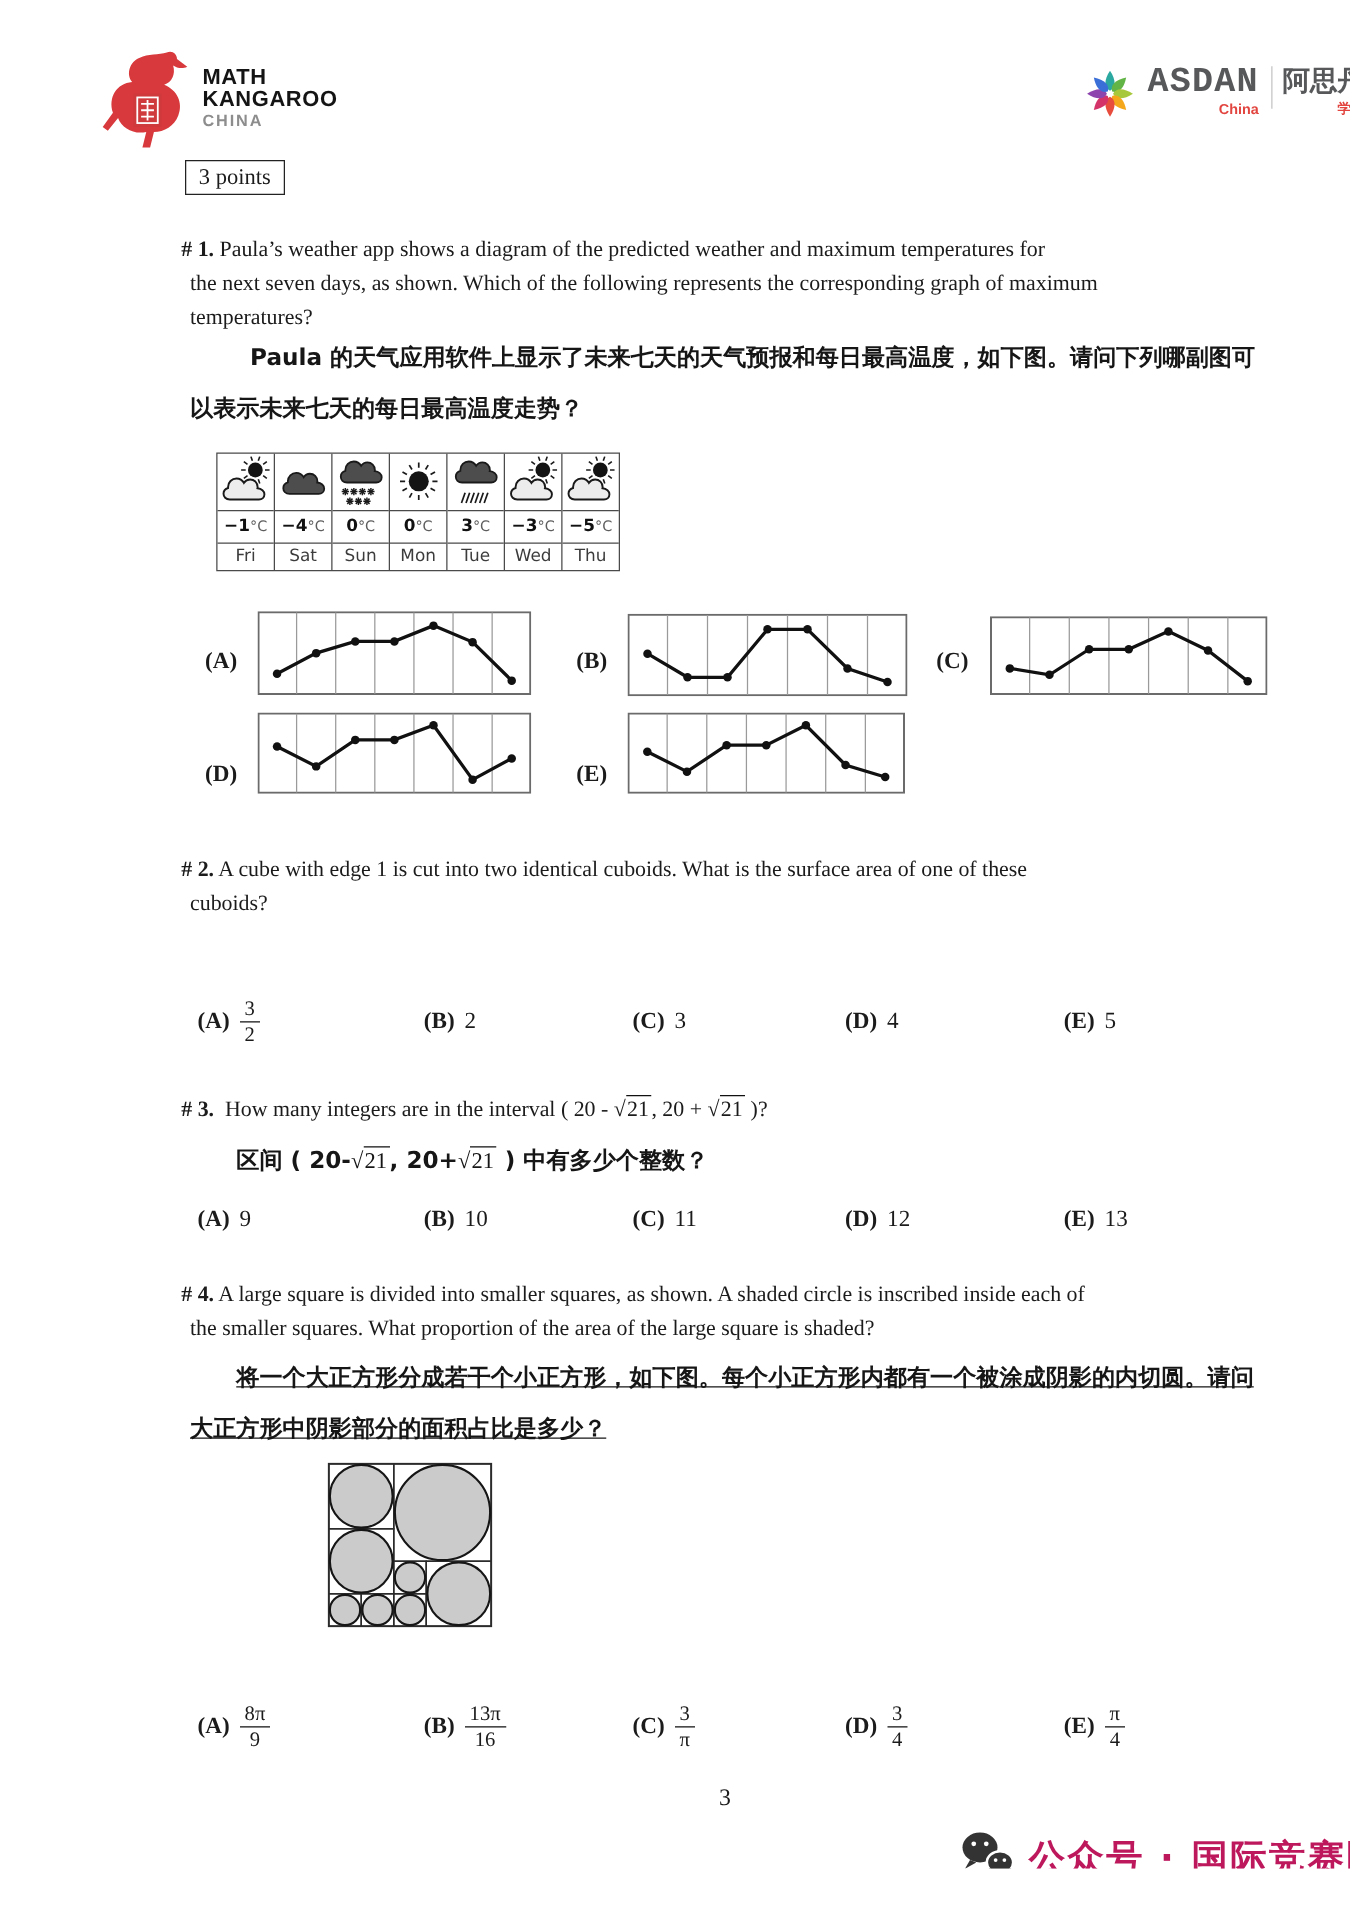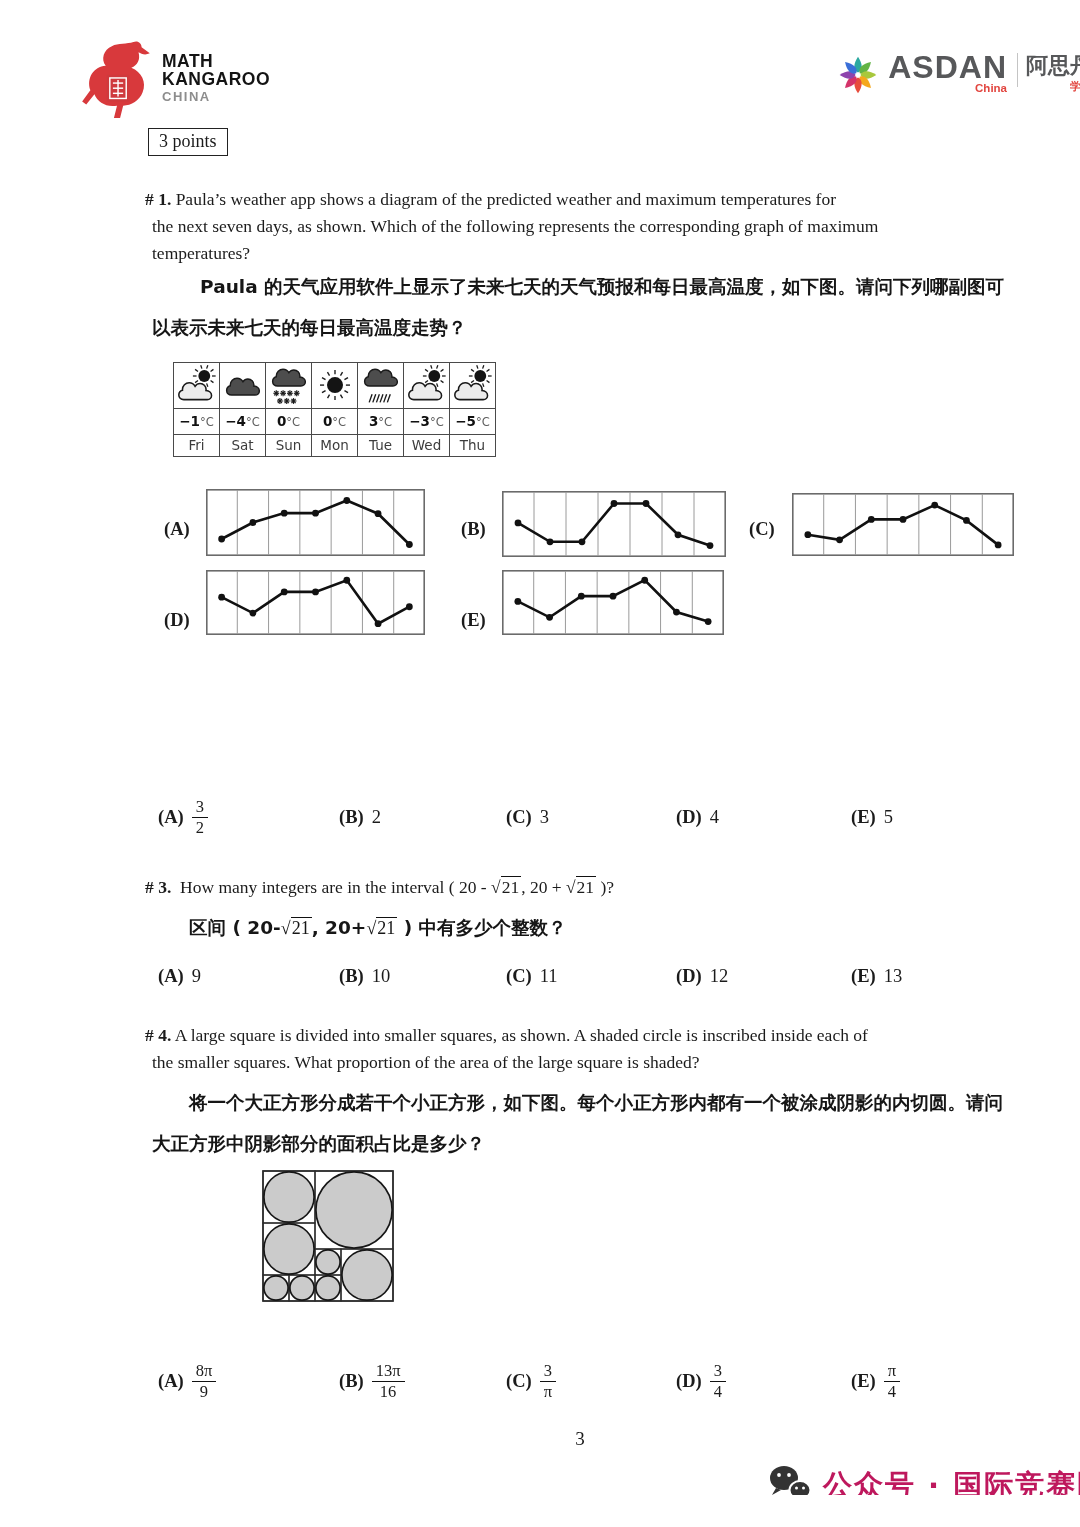--- a/index.html
+++ b/index.html
@@ -8,21 +8,21 @@
   .abs{position:absolute;}
 
   
   .mk-logo{position:absolute;left:36px;top:40px;display:flex;align-items:flex-start;}
   .mk-text{font-family:"Liberation Sans",sans-serif;font-weight:bold;font-size:17.5px;
            line-height:18px;color:#141414;letter-spacing:.5px;margin-left:4px;margin-top:12px;}
   .mk-china{color:#8d8d8d;font-size:13px;letter-spacing:1.5px;font-weight:bold;}
   .doc-title{position:absolute;left:0;right:0;top:60px;text-align:center;
              font-style:italic;font-size:21px;color:#222;}
   .asdan{position:absolute;right:28px;top:53px;display:flex;align-items:flex-start;}
-  .asdan-name{font-family:Liberation Sans, sans-serif;font-weight:bold;font-size:32px;
+  .asdan-name{font-family:Liberation Mono, monospace;font-weight:bold;font-size:28px;
               line-height:28px;color:#57585a;letter-spacing:1px;}
   .asdan-sub{font-family:"Liberation Sans",sans-serif;font-size:11.5px;color:#e2453f;
              text-align:right;margin-top:1px;font-weight:bold;}
   .asdan-div{width:1px;height:34px;background:#c4c4c4;margin:0 8px 0 10px;}
   .asdan-cn{font-family:"DejaVu Sans",sans-serif;font-weight:bold;font-size:22px;
             line-height:26px;color:#57585a;}
   .asdan-cn-sub{font-family:"DejaVu Sans",sans-serif;font-size:11px;color:#e2453f;
                 text-align:right;font-weight:bold;}
 
   .points-box{position:absolute;left:108px;top:128px;border:1.3px solid #222;
@@ -360,20 +360,22 @@
         <polyline points="15.9,31.4 47.6,47.3 79.3,26.1 111.0,26.1 142.7,10.2 174.4,42.0 206.1,51.6" fill="none" stroke="#111" stroke-width="2.6"></polyline>
         <circle cx="15.857142857142858" cy="31.439999999999998" r="3.4" fill="#111"></circle>
         <circle cx="47.57142857142857" cy="47.34" r="3.4" fill="#111"></circle>
         <circle cx="79.28571428571429" cy="26.14" r="3.4" fill="#111"></circle>
         <circle cx="111" cy="26.14" r="3.4" fill="#111"></circle>
         <circle cx="142.71428571428572" cy="10.239999999999998" r="3.4" fill="#111"></circle>
         <circle cx="174.42857142857144" cy="42.04" r="3.4" fill="#111"></circle>
         <circle cx="206.14285714285714" cy="51.58" r="3.4" fill="#111"></circle>
       </svg></div>
 
+  <div class="abs q-en" id="q2-en" style="left:105px;top:682px;width:900px;">
+    <span class="qnum"># 2.</span><span> A cube with edge 1 is cut into two identical cuboids. What is the surface area of one of these</span><div class="cont-line">cuboids?</div></div>
   <div class="opt-row" id="q2-options" style="top:788px;height:58px;">
       <div class="opt" style="left: 118px;">
         <span class="opt-label">(A)</span>
         <span class="frac">
           <span class="num">3</span>
           <span class="den">2</span>
         </span>
       </div>
       <div class="opt" style="left: 299px;">
         <span class="opt-label">(B)</span>
@@ -419,21 +421,21 @@
         <span class="opt-val">12</span>
       </div>
       <div class="opt" style="left: 811px;">
         <span class="opt-label">(E)</span>
         <span class="opt-val">13</span>
       </div>
     </div>
 
   <div class="abs q-en" id="q4-en" style="left:105px;top:1022px;width:900px;">
     <span class="qnum"># 4.</span><span> A large square is divided into smaller squares, as shown. A shaded circle is inscribed inside each of</span><div class="cont-line">the smaller squares. What proportion of the area of the large square is shaded?</div></div>
-  <div class="abs q-cn" id="q4-cn" style="left:112px;top:1082px;width:880px;text-indent:2em;"><span> 将一个大正方形分成若干个小正方形，如下图。每个小正方形内都有一个被涂成阴影的内切圆。请问</span><div class="cont-line">大正方形中阴影部分的面积占比是多少？</div></div>
+  <div class="abs q-cn" id="q4-cn" style="left:112px;top:1082px;width:880px;text-indent:2em;text-decoration:underline;"><span> 将一个大正方形分成若干个小正方形，如下图。每个小正方形内都有一个被涂成阴影的内切圆。请问</span><div class="cont-line">大正方形中阴影部分的面积占比是多少？</div></div>
   <div class="abs" style="left:222px;top:1170px;">
     <svg id="q4-figure" width="132" height="132">
         <rect x="1" y="1" width="52" height="52" fill="none" stroke="#2b2b2b" stroke-width="1.2"></rect>
         <rect x="53" y="1" width="78" height="78" fill="none" stroke="#2b2b2b" stroke-width="1.2"></rect>
         <rect x="1" y="53" width="52" height="52" fill="none" stroke="#2b2b2b" stroke-width="1.2"></rect>
         <rect x="53" y="79" width="26" height="26" fill="none" stroke="#2b2b2b" stroke-width="1.2"></rect>
         <rect x="79" y="79" width="52" height="52" fill="none" stroke="#2b2b2b" stroke-width="1.2"></rect>
         <rect x="1" y="105" width="26" height="26" fill="none" stroke="#2b2b2b" stroke-width="1.2"></rect>
         <rect x="27" y="105" width="26" height="26" fill="none" stroke="#2b2b2b" stroke-width="1.2"></rect>
         <rect x="53" y="105" width="26" height="26" fill="none" stroke="#2b2b2b" stroke-width="1.2"></rect>

